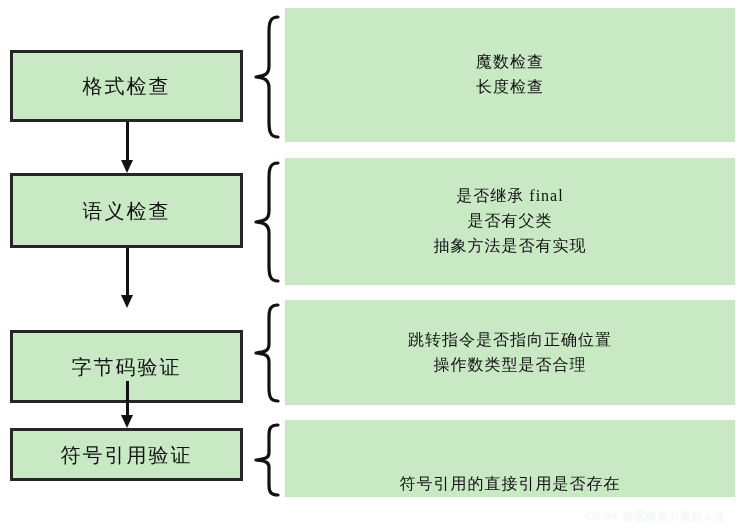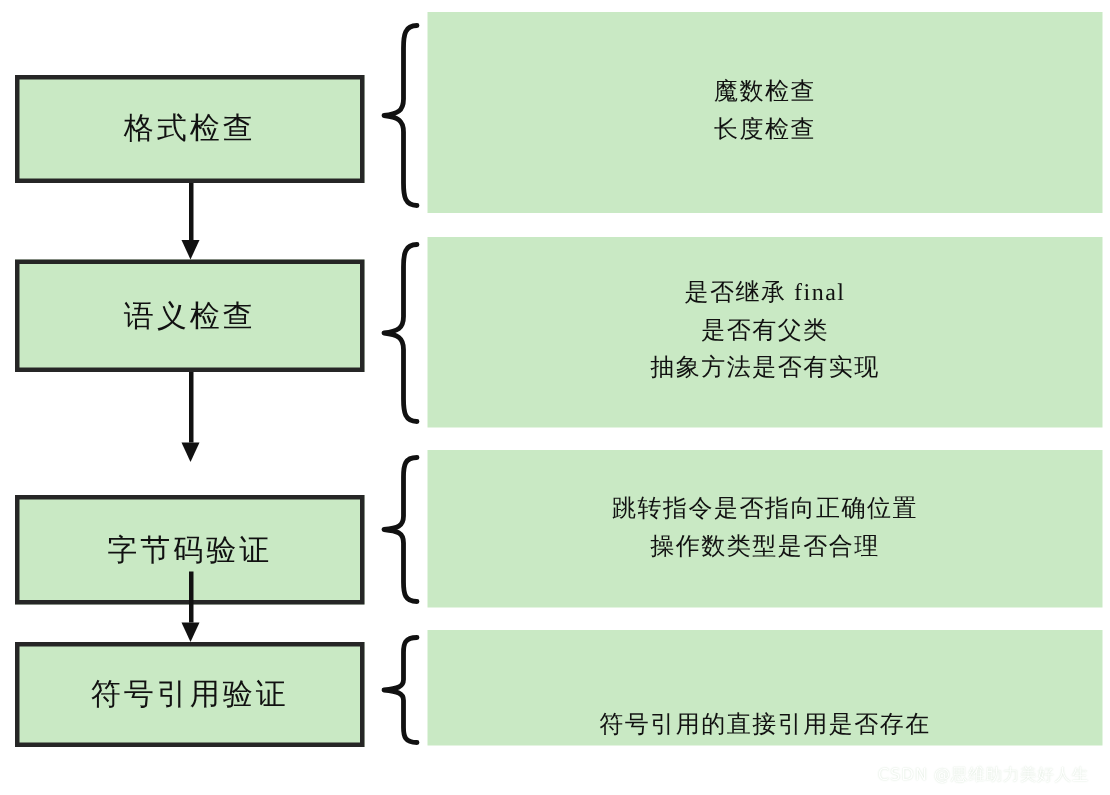--- a/index.html
+++ b/index.html
@@ -34,21 +34,21 @@
   .stage-box .stage-label {
     font-size: 20px;
     color: #111111;
     letter-spacing: 2px;
     line-height: 1;
     white-space: nowrap;
   }
   .box-1 { top: 50px;  height: 72px; }
   .box-2 { top: 173px; height: 75px; }
   .box-3 { top: 308px; height: 73px; margin-top: 22px; }
-  .box-4 { top: 428px; height: 70px; }
+  .box-4 { top: 428px; height: 53px; }
 
   
   .arrow {
     position: absolute;
     left: 121px;
     width: 13px;
   }
   .arrow .shaft {
     position: absolute;
     left: 5px;

